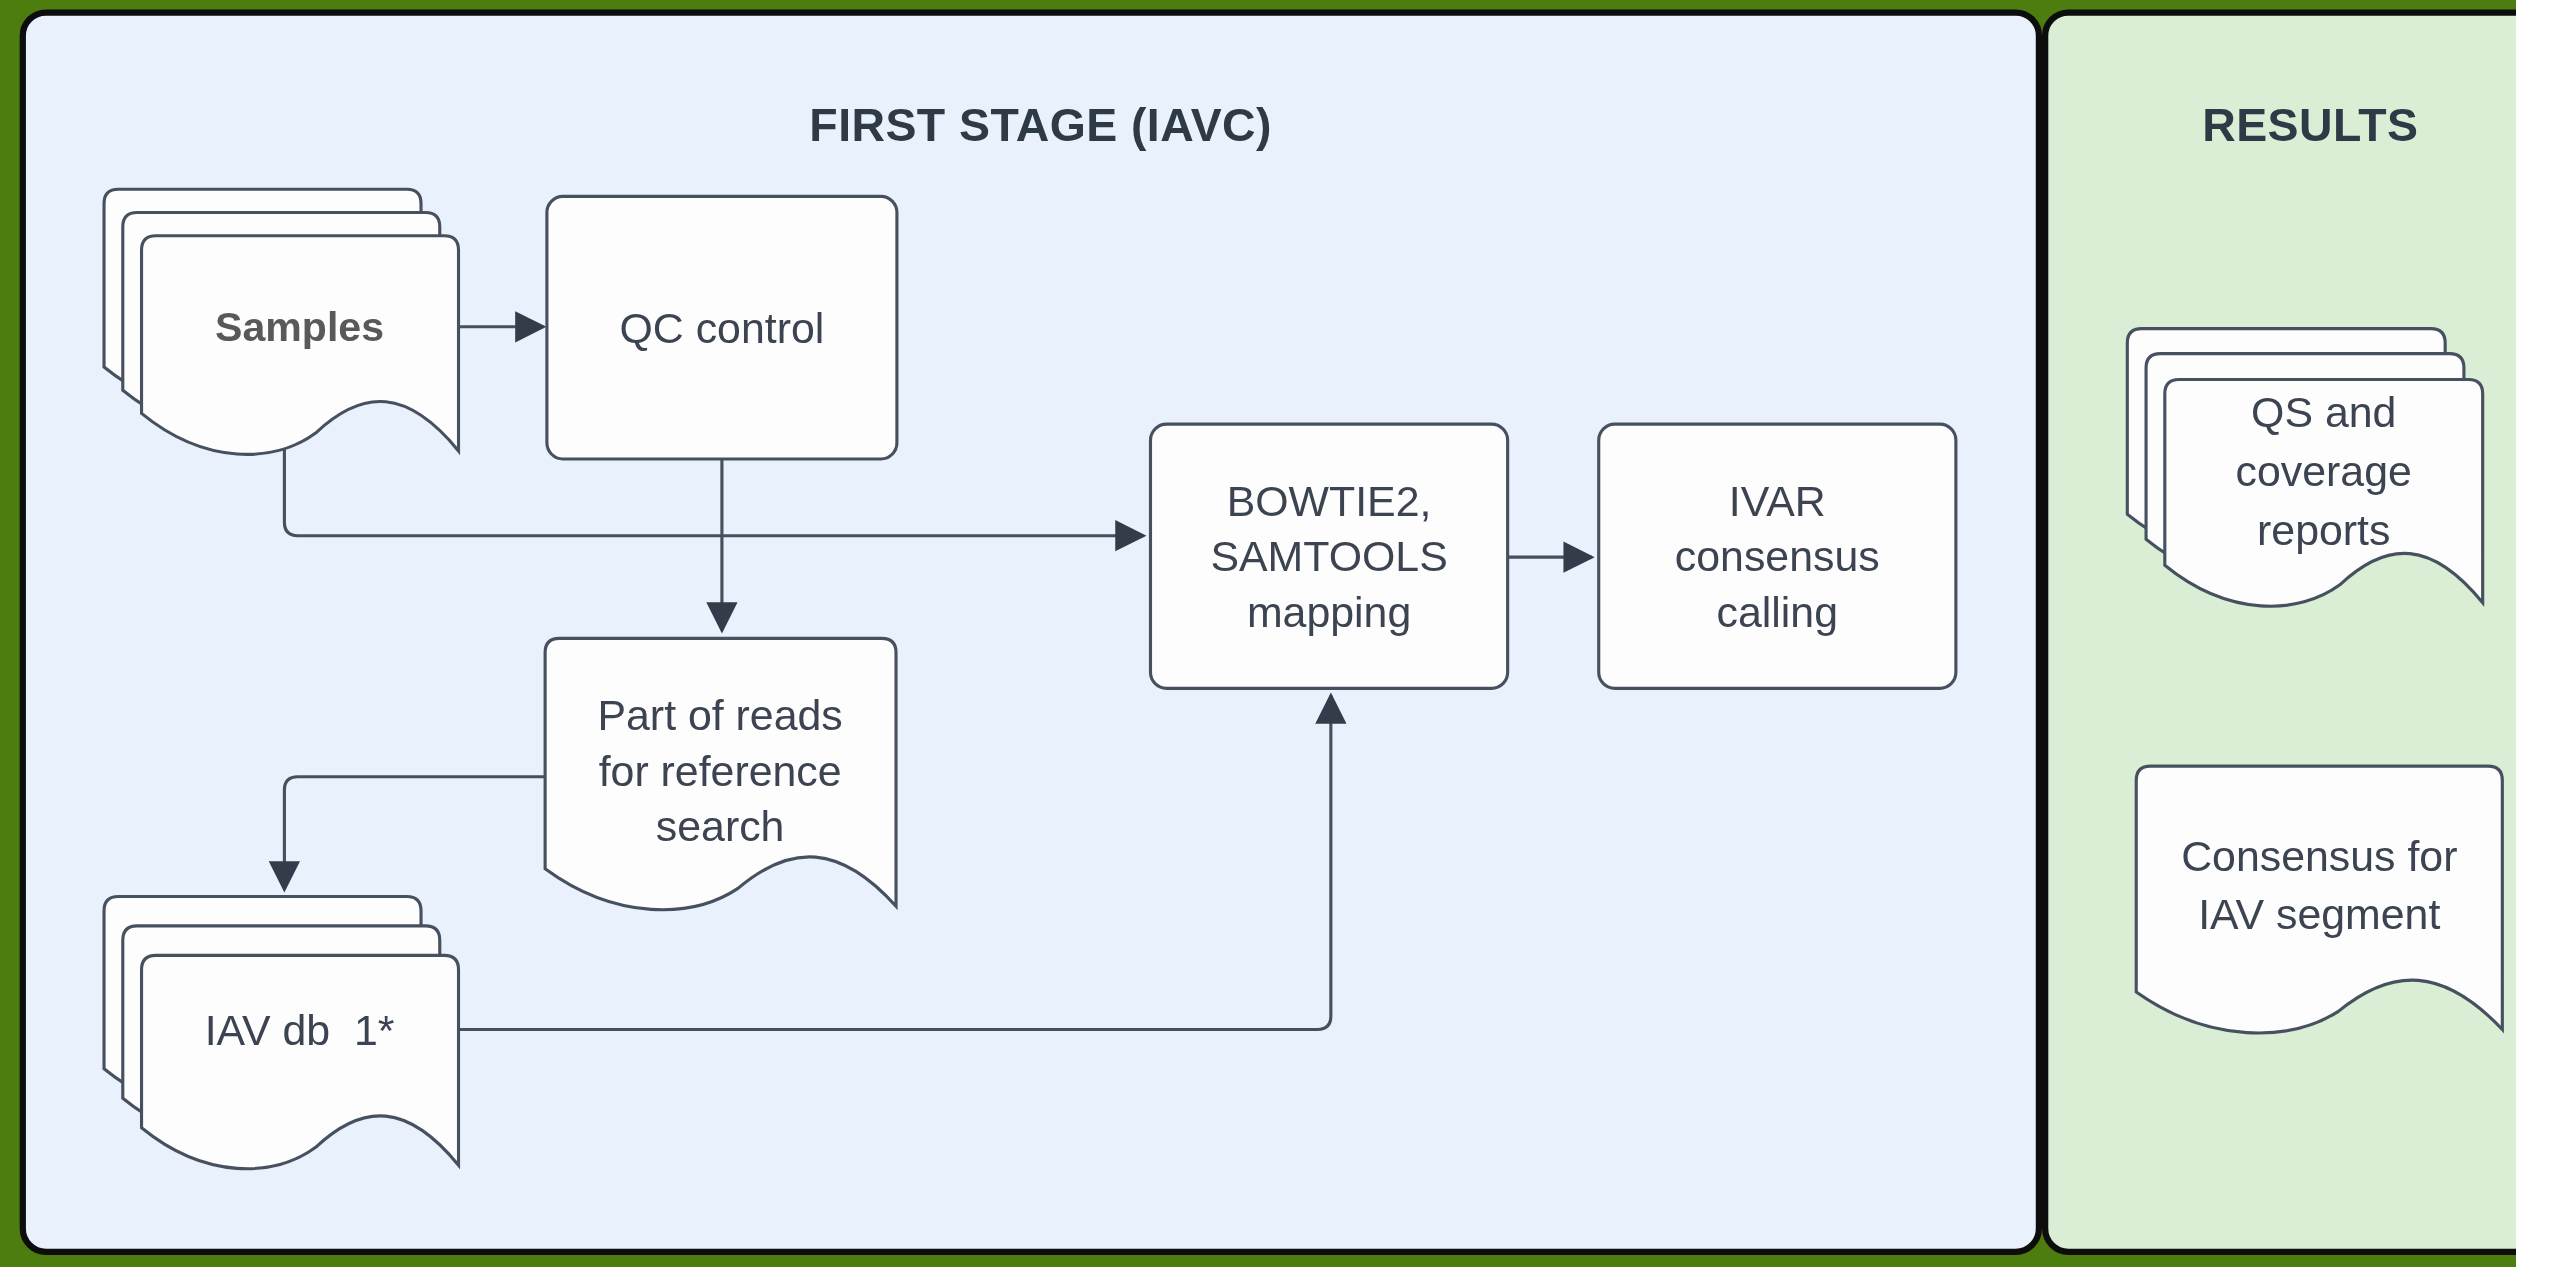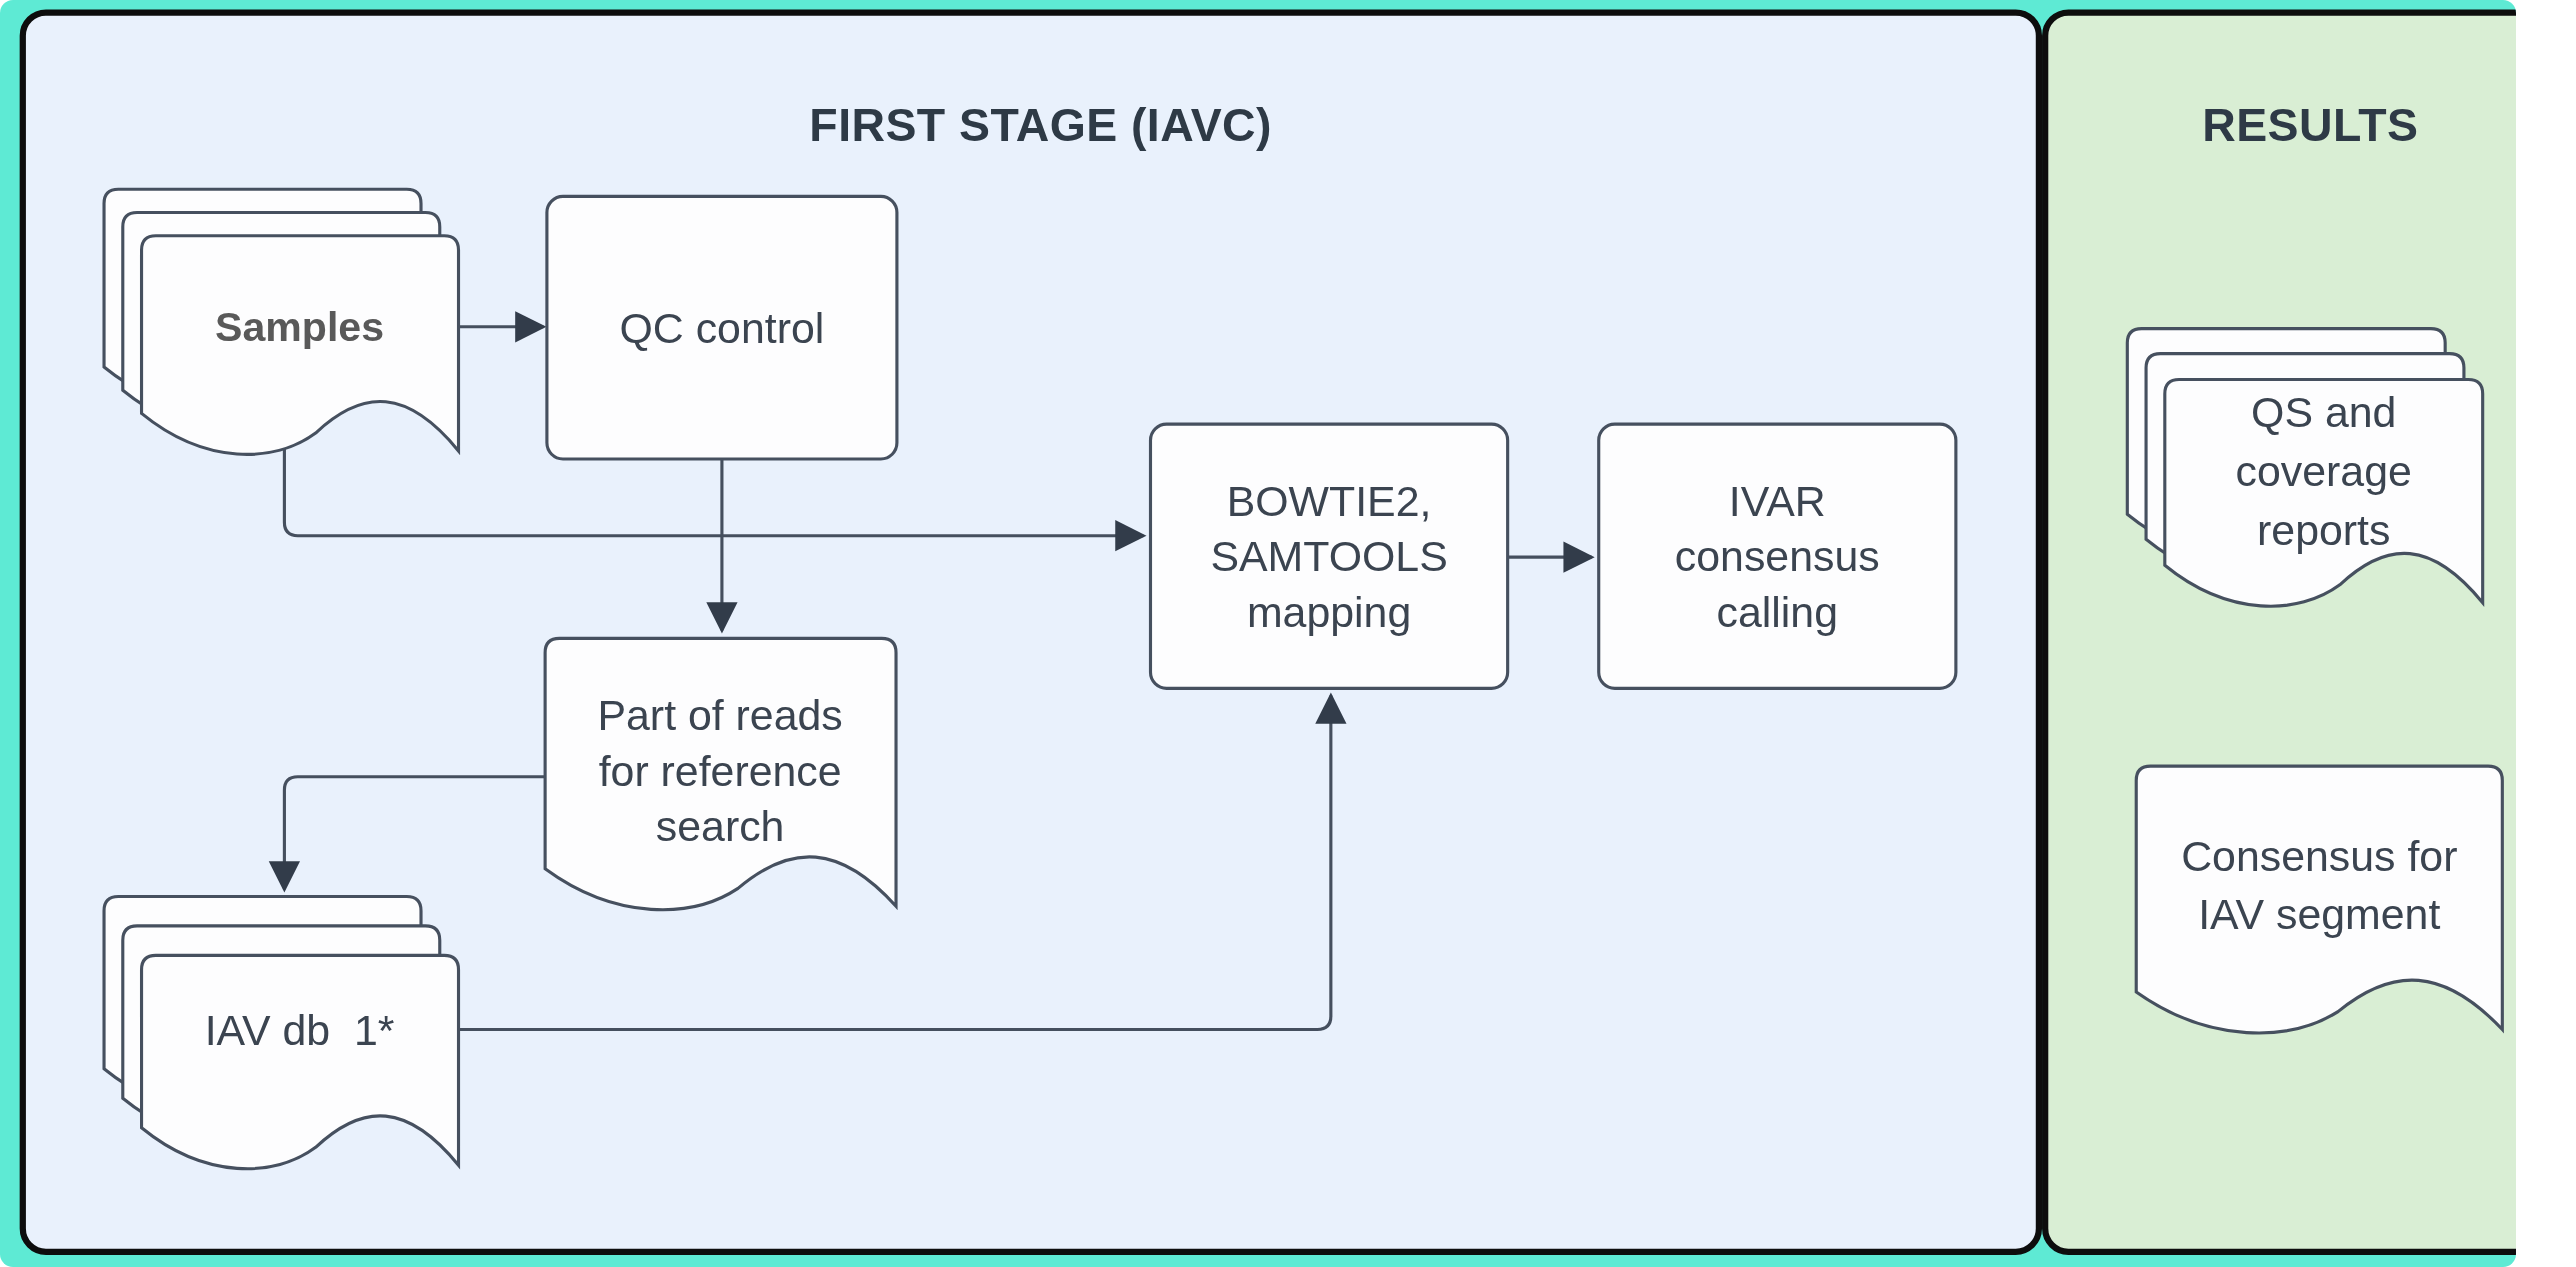--- a/index.html
+++ b/index.html
@@ -5,23 +5,22 @@
   html, body {
     margin: 0;
     padding: 0;
     background: #ffffff;
     font-family: "Liberation Sans", sans-serif;
   }
   .canvas-wrap {
     position: relative;
     width: 2516px;
     height: 1267px;
-    background: #5eead4;
+    background: #4d7c0f;
     overflow: hidden;
-    border-radius: 13px;
   }
   svg { display: block; }
 
   .panel {
     stroke: #0d0d0d;
     stroke-width: 7;
   }
   .shape {
     fill: #fdfdfe;
     stroke: #46505f;

